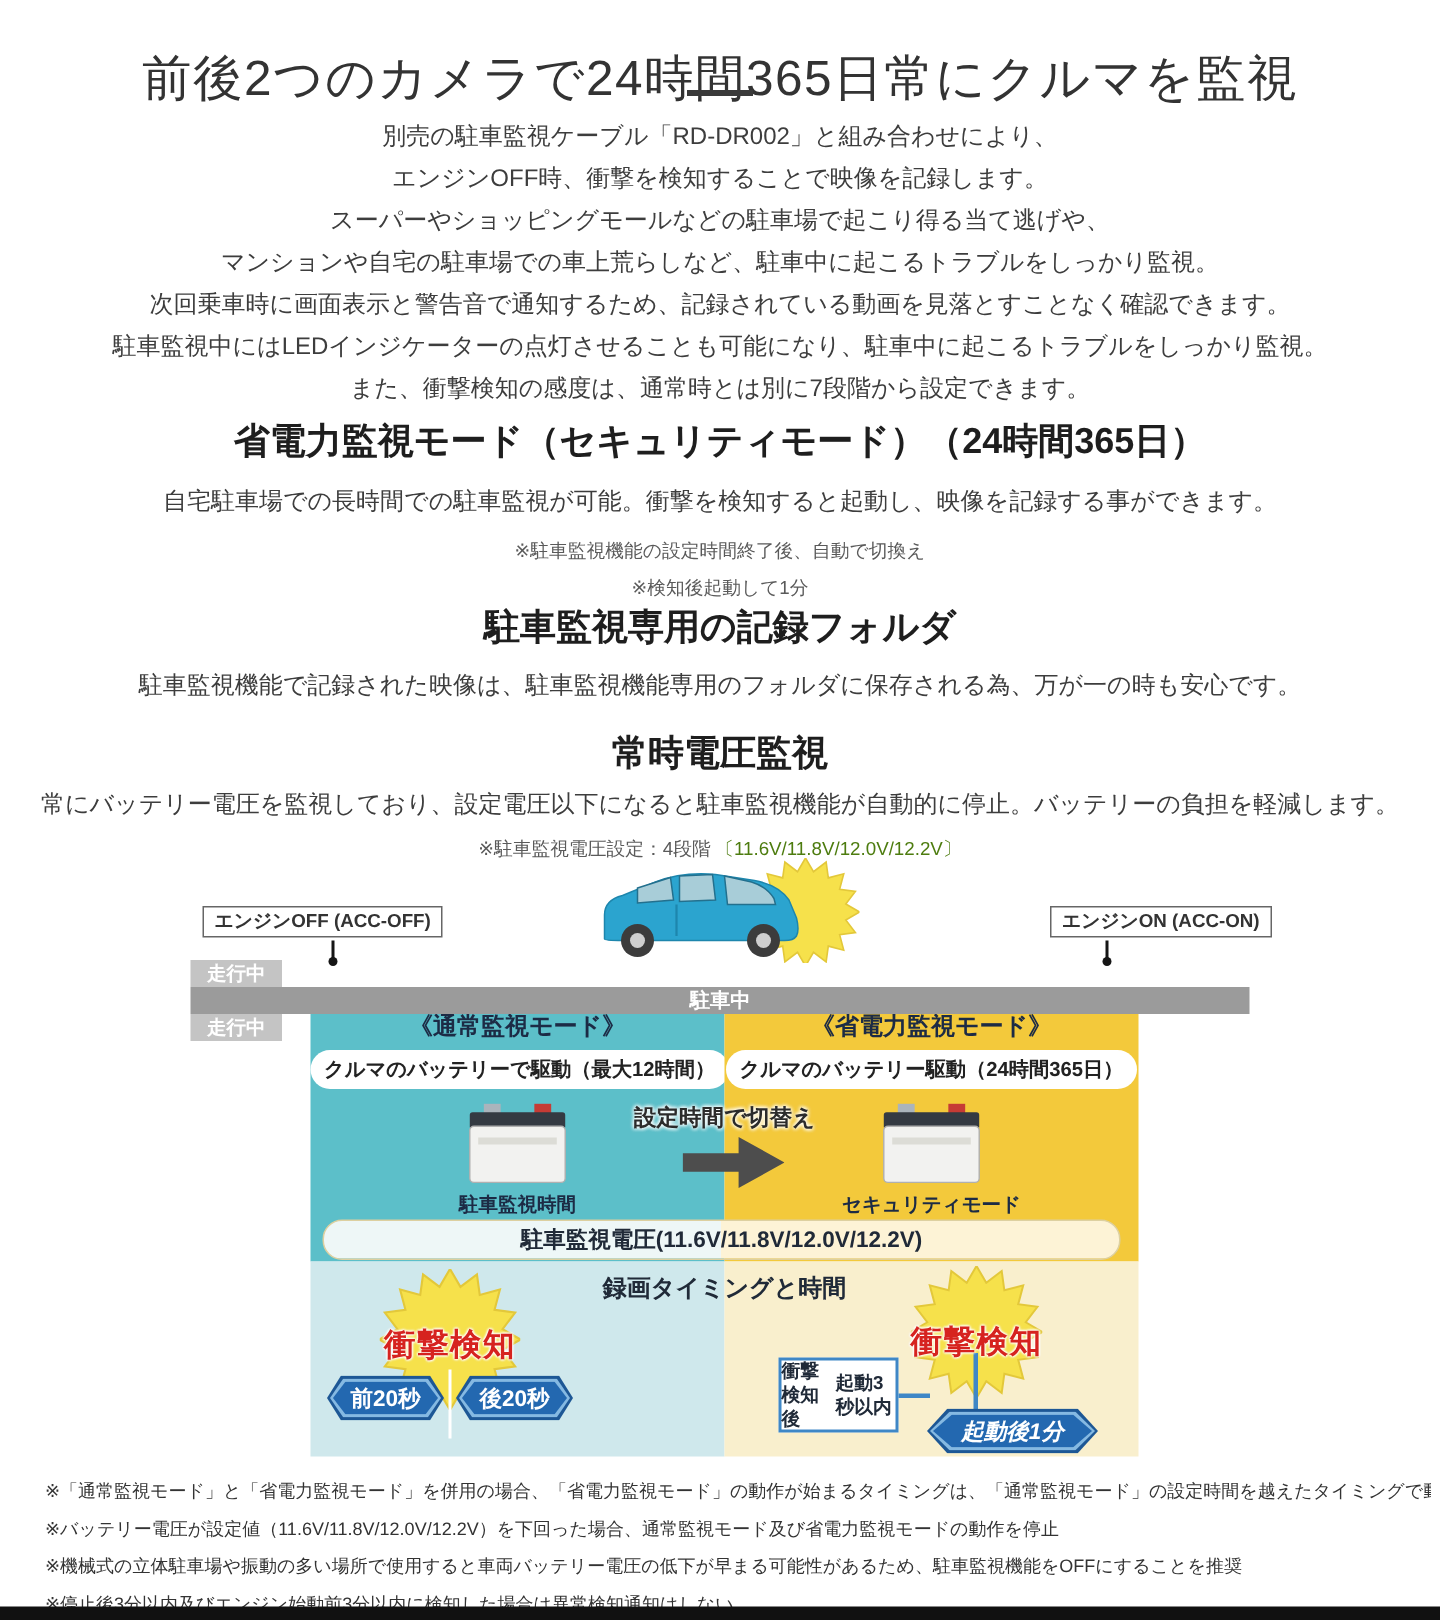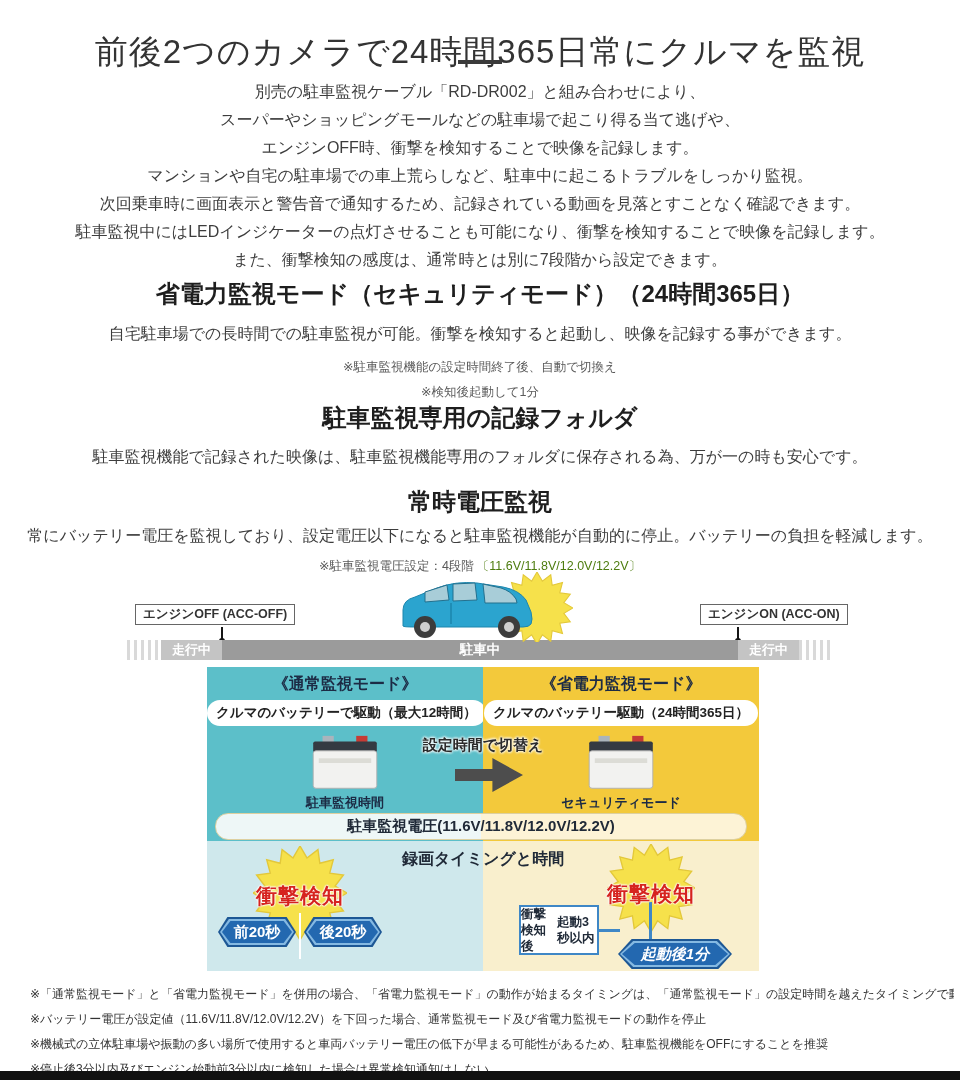--- a/index.html
+++ b/index.html
@@ -29,21 +29,21 @@
   .acc-box{position:absolute;top:604px;background:#fff;border:1px solid #666;
            font-size:12.5px;font-weight:700;color:#333;padding:2px 7px;line-height:1.2;white-space:nowrap;}
   .box-off{left:135px}.box-on{left:700px}
   .conn{position:absolute;top:627px;width:2px;height:14px;background:#151515;}
   .conn::after{content:"";position:absolute;bottom:-3px;left:-2px;width:6px;height:6px;
                border-radius:50%;background:#151515;}
   .conn-l{left:221px}.conn-r{left:737px}
 
   .car{position:absolute;top:570px;left:385px;width:190px;height:72px;z-index:2;}
 
-  .bar{position:absolute;top:640px;left:127px;width:706px;height:20px;display:flex;z-index:1;}
+  .bar{position:absolute;top:640px;left:127px;width:706px;height:30px;display:flex;z-index:1;flex-direction:column;}
   .hatch{width:34px;background:repeating-linear-gradient(90deg,#d9d9d9 0 3px,#ffffff 3px 7px);}
   .seg-light{width:61px;background:#c4c4c4;color:#fff;font-size:13px;font-weight:700;
              display:flex;align-items:center;justify-content:center;}
   .seg-dark{flex:1;background:#9b9b9b;color:#fff;font-size:13.5px;font-weight:700;
             display:flex;align-items:center;justify-content:center;}
 
   
   .panel{position:absolute;top:667px;width:276px;height:174px;text-align:center;}
   .panel-l{left:207px;background:#5cbfc9;}
   .panel-r{left:483px;background:#f3c93b;}
@@ -135,25 +135,25 @@
   </defs>
 </svg>
 
 <div id="page">
 
   <h1 class="title">前後2つのカメラで24時間365日常にクルマを監視</h1>
   <div class="divider"></div>
 
   <div class="intro">
     <div class="iline">別売の駐車監視ケーブル「RD-DR002」と組み合わせにより、</div>
+    <div class="iline">エンジンOFF時、衝撃を検知することで映像を記録します。</div>
     <div class="iline">スーパーやショッピングモールなどの駐車場で起こり得る当て逃げや、</div>
-    <div class="iline">エンジンOFF時、衝撃を検知することで映像を記録します。</div>
     <div class="iline">マンションや自宅の駐車場での車上荒らしなど、駐車中に起こるトラブルをしっかり監視。</div>
     <div class="iline">次回乗車時に画面表示と警告音で通知するため、記録されている動画を見落とすことなく確認できます。</div>
-    <div class="iline">駐車監視中にはLEDインジケーターの点灯させることも可能になり、衝撃を検知することで映像を記録します。</div>
+    <div class="iline">駐車監視中にはLEDインジケーターの点灯させることも可能になり、駐車中に起こるトラブルをしっかり監視。</div>
     <div class="iline">また、衝撃検知の感度は、通常時とは別に7段階から設定できます。</div>
   </div>
 
   <h2 class="h2 s1">省電力監視モード（セキュリティモード）（24時間365日）</h2>
   <p class="body s1b">自宅駐車場での長時間での駐車監視が可能。衝撃を検知すると起動し、映像を記録する事ができます。</p>
   <div class="note n1">※駐車監視機能の設定時間終了後、自動で切換え</div>
   <div class="note n2">※検知後起動して1分</div>
 
   <h2 class="h2 s2">駐車監視専用の記録フォルダ</h2>
   <p class="body s2b">駐車監視機能で記録された映像は、駐車監視機能専用のフォルダに保存される為、万が一の時も安心です。</p>

